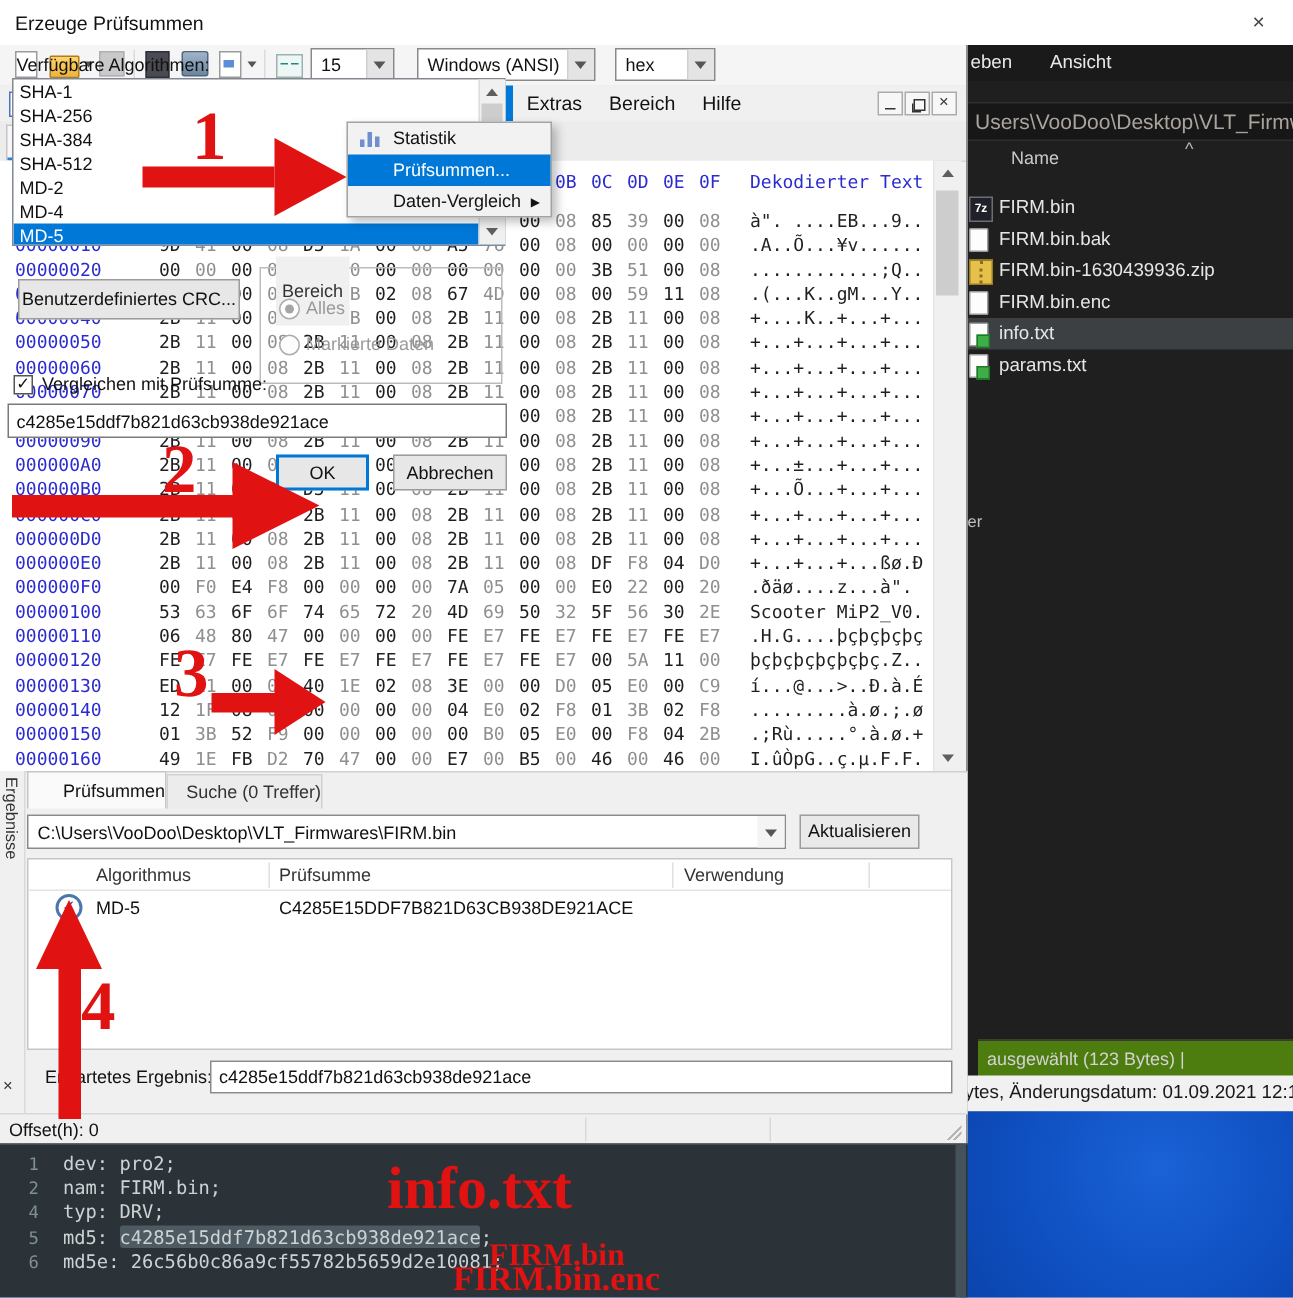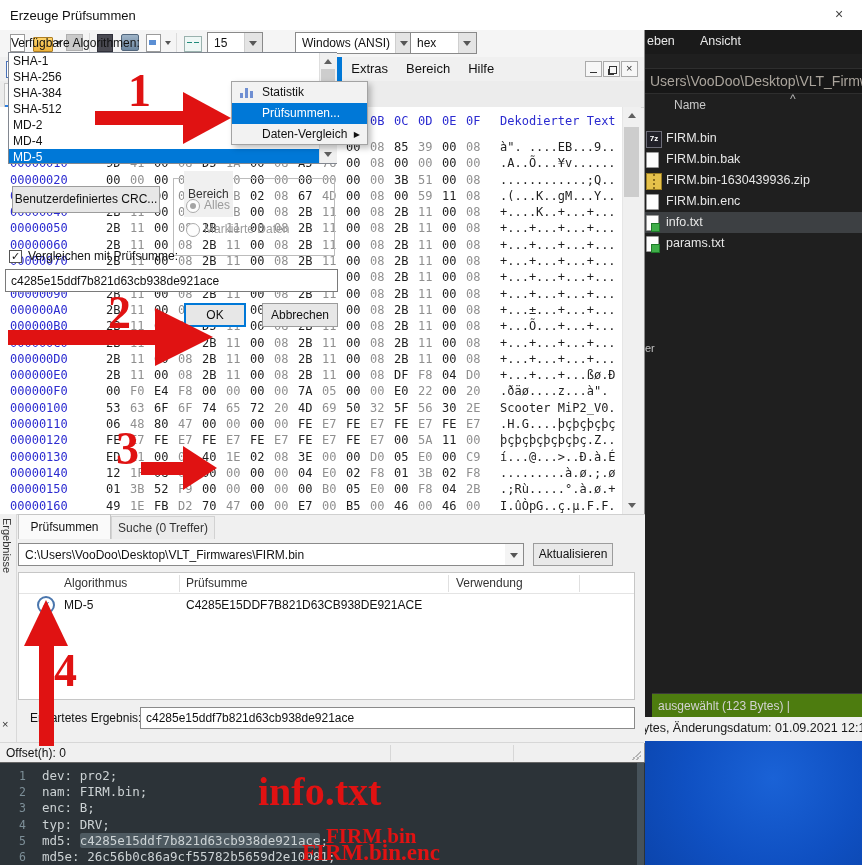--- a/index.html
+++ b/index.html
@@ -61,21 +61,21 @@
   #ti-img::after{content:"";position:absolute;left:2px;top:5px;width:7px;height:5px;background:#5b8fd4;}
   #ti-img-dd{left:165px;top:12px;}
   #ts2{left:176px;}
   #ti-width{left:184px;border:1px solid #9ab2ae;background:#eef7f5;width:16px;height:14px;top:7px;}
   #ti-width::before{content:"";position:absolute;left:2px;top:5px;width:5px;height:1px;background:#1e8a7a;box-shadow:0 0 0 0 #1e8a7a, 7px 0 0 0 #1e8a7a;}
   .cmb{position:absolute;top:3px;height:22px;background:#fff;border:1px solid #8a8a8a;box-sizing:border-box;}
   .cmb .txt{position:absolute;left:6px;top:3px;font-size:12px;color:#111;white-space:nowrap;}
   .cmb .dd{position:absolute;right:0;top:0;bottom:0;width:17px;background:#e4e4e4;border-left:1px solid #cfcfcf;}
   .cmb .dd .tri{position:absolute;left:4px;top:8px;width:0;height:0;border-left:4px solid transparent;border-right:4px solid transparent;border-top:5px solid #565656;}
   #cmb-width{left:207px;width:56px;}
-  #cmb-enc{left:278px;width:119px;margin-left:17px;}
+  #cmb-enc{left:278px;width:119px;}
   #cmb-base{left:410px;width:67px;}
 
   
   #menubar{left:0;top:57px;width:644px;height:24px;background:#f0f0f0;}
   #mb-icon{left:6px;top:4px;width:15px;height:15px;background:#fff;border:1px solid #4a72b8;}
   #mb-icon::after{content:"";position:absolute;left:2px;top:2px;width:9px;height:4px;background:#4a72b8;}
   #menu-items{position:absolute;left:26px;top:0;height:24px;display:flex;}
   .mi{height:24px;line-height:24px;padding:0 9px;font-size:13px;color:#111;}
   .mi.active{background:#0078d7;color:#fff;}
   .mdib{position:absolute;top:4px;width:17px;height:16px;background:#f7f7f7;border:1px solid #ababab;box-sizing:border-box;}
@@ -106,21 +106,21 @@
   .sarrow{position:absolute;left:5px;width:0;height:0;border-left:4px solid transparent;border-right:4px solid transparent;}
   .sarrow.up{border-bottom:5px solid #5f5f5f;top:6px;}
   .sarrow.down{border-top:5px solid #5f5f5f;bottom:6px;}
   #hex-thumb{position:absolute;left:1px;top:20px;width:15px;height:70px;background:#cdcdcd;}
 
   
   #panel{left:0;top:514px;width:645px;height:228px;background:#f0f0f0;border-top:1px solid #d0d0d0;}
   #side-strip{left:0;top:514px;width:16px;height:228px;background:#f0f0f0;border-right:1px solid #d9d9d9;}
   #side-label{position:absolute;left:1px;top:4px;writing-mode:vertical-rl;font-size:11px;color:#333;}
   #panel-close{position:absolute;left:2px;top:204px;font-size:11px;color:#333;}
-  .ptab{position:absolute;font-size:12px;text-align:center;box-sizing:border-box;}
+  .ptab{position:absolute;font-size:12px;text-align:right;box-sizing:border-box;}
   #ptab1{left:18px;top:0;width:93px;height:25px;line-height:24px;background:#fafafa;border:1px solid #c6c6c6;border-bottom:none;color:#111;}
   #ptab2{left:111px;top:2px;width:104px;height:23px;line-height:22px;background:#ececec;border:1px solid #d2d2d2;border-bottom:none;color:#333;}
   #path-cmb{left:18px;top:29px;width:506px;height:23px;background:#fff;border:1px solid #8a8a8a;box-sizing:border-box;}
   #path-cmb .txt{position:absolute;left:6px;top:4px;font-size:12px;color:#111;white-space:nowrap;}
   #path-cmb .dd{position:absolute;right:0;top:0;bottom:0;width:18px;background:#f4f4f4;}
   #path-cmb .dd .tri{position:absolute;left:5px;top:9px;width:0;height:0;border-left:4px solid transparent;border-right:4px solid transparent;border-top:5px solid #565656;}
   #btn-refresh{left:533px;top:29px;width:80px;height:23px;background:#e9e9e9;border:1px solid #9c9c9c;box-sizing:border-box;font-size:12px;text-align:center;line-height:21px;color:#111;}
   #sum-table{left:18px;top:58px;width:617px;height:128px;background:#fff;border:1px solid #c6c6c6;box-sizing:border-box;}
   #sum-table .hdr{position:absolute;left:0;top:0;right:0;height:20px;border-bottom:1px solid #e4e4e4;}
   #sum-table .hdr .h{position:absolute;top:3px;font-size:12px;color:#333;}
@@ -446,21 +446,20 @@
       <span class="txt">c4285e15ddf7b821d63cb938de921ace</span>
     </div>
     <div id="btn-ok">OK</div>
     <div id="btn-cancel">Abbrechen</div>
   </div>
 
   <div id="editor" class="abs">
     <div id="ed-lines">
         <div class="edline"><span class="ln">1</span><span class="lt">dev: pro2;</span></div>
         <div class="edline"><span class="ln">2</span><span class="lt">nam: FIRM.bin;</span></div>
-        <div class="edline"><span class="ln">3</span><span class="lt">enc: B;</span></div>
         <div class="edline"><span class="ln">4</span><span class="lt">typ: DRV;</span></div>
         <div class="edline"><span class="ln">5</span><span class="lt"><span>md5: </span><span class="hl">c4285e15ddf7b821d63cb938de921ace</span><span>;</span></span></div>
         <div class="edline"><span class="ln">6</span><span class="lt">md5e: 26c56b0c86a9cf55782b5659d2e10081;</span></div>
       </div>
     <div id="ed-scroll"></div>
   </div>
 
   <span class="red-num" style="left:128px;top:68px;">1</span>
   <div class="shaft" style="left:95px;top:111px;width:88px;height:14px;"></div>
   <div id="a1-head" class="head-right"></div>

